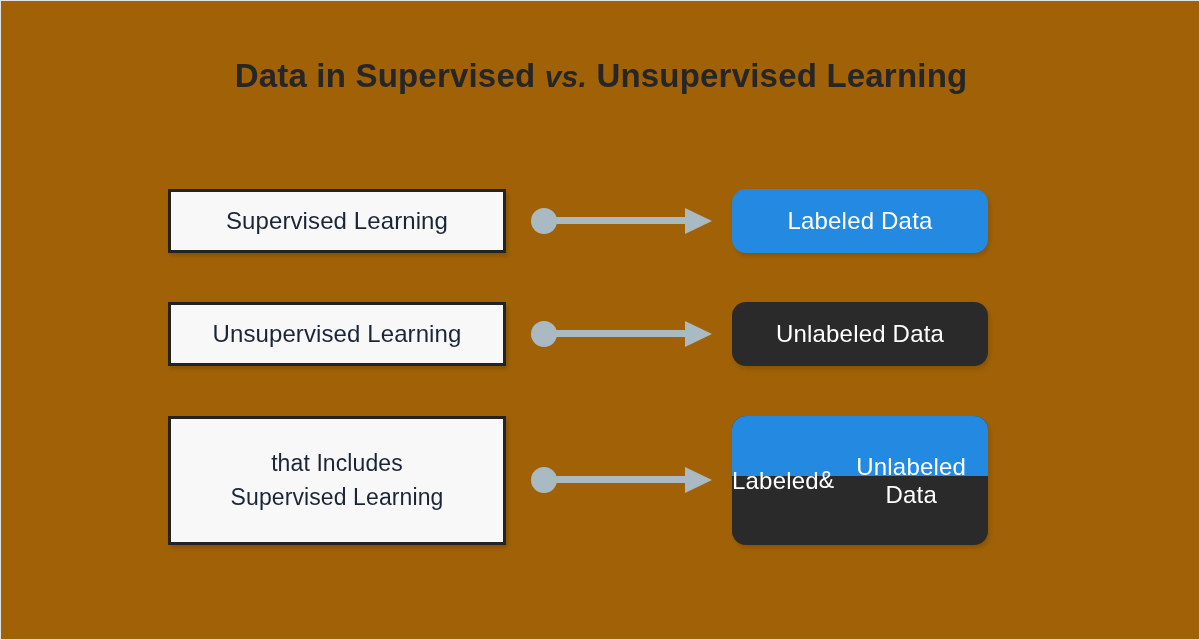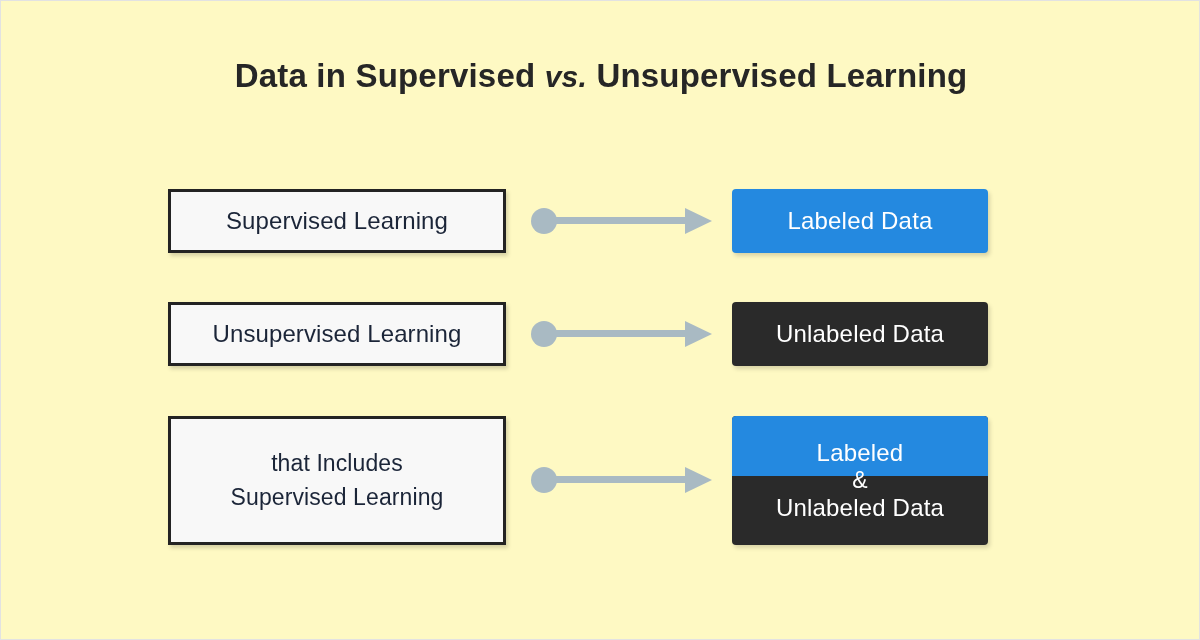--- a/index.html
+++ b/index.html
@@ -12,21 +12,21 @@
     background: #f7f7f7;
     font-family: "Liberation Sans", sans-serif;
     overflow: hidden;
   }
   #canvas {
     position: relative;
     width: 1200px;
     height: 640px;
     box-sizing: border-box;
     border: 1px solid #e2e2e2;
-    background: #fef9c3;
+    background: #a16207;
   }
 
   
   #diagram-title {
     position: absolute;
     left: 0;
     top: 56px;
     width: 1200px;
     text-align: center;
     font-size: 33px;
@@ -89,21 +89,21 @@
   #row-supervised   .connector { top: 32px; }
   #row-unsupervised .connector { top: 32px; }
   #row-hybrid       .connector { top: 64px; }
 
   
   .right-box {
     position: absolute;
     left: 731px;
     width: 256px;
     box-sizing: border-box;
-    border-radius: 4px;
+    border-radius: 14px;
     box-shadow: 2px 3px 4px rgba(0,0,0,0.15);
     display: flex;
     align-items: center;
     justify-content: center;
     color: #ffffff;
     font-size: 24px;
     letter-spacing: 0.2px;
   }
   #box-labeled {
     height: 64px;
@@ -127,21 +127,21 @@
     width: 100%;
     height: 60px;
     background: #2489e0;
   }
   #box-split .split-text {
     position: absolute;
     left: 0; top: 0;
     width: 100%;
     height: 100%;
     display: flex;
-    flex-direction: column;
+    flex-direction: row;
     align-items: center;
     justify-content: center;
     color: #ffffff;
     line-height: 1.16;
     text-align: center;
   }
   #box-split .line-labeled   { font-size: 24px; }
   #box-split .line-amp       { font-size: 23px; }
   #box-split .line-unlabeled { font-size: 24px; }
 </style>

